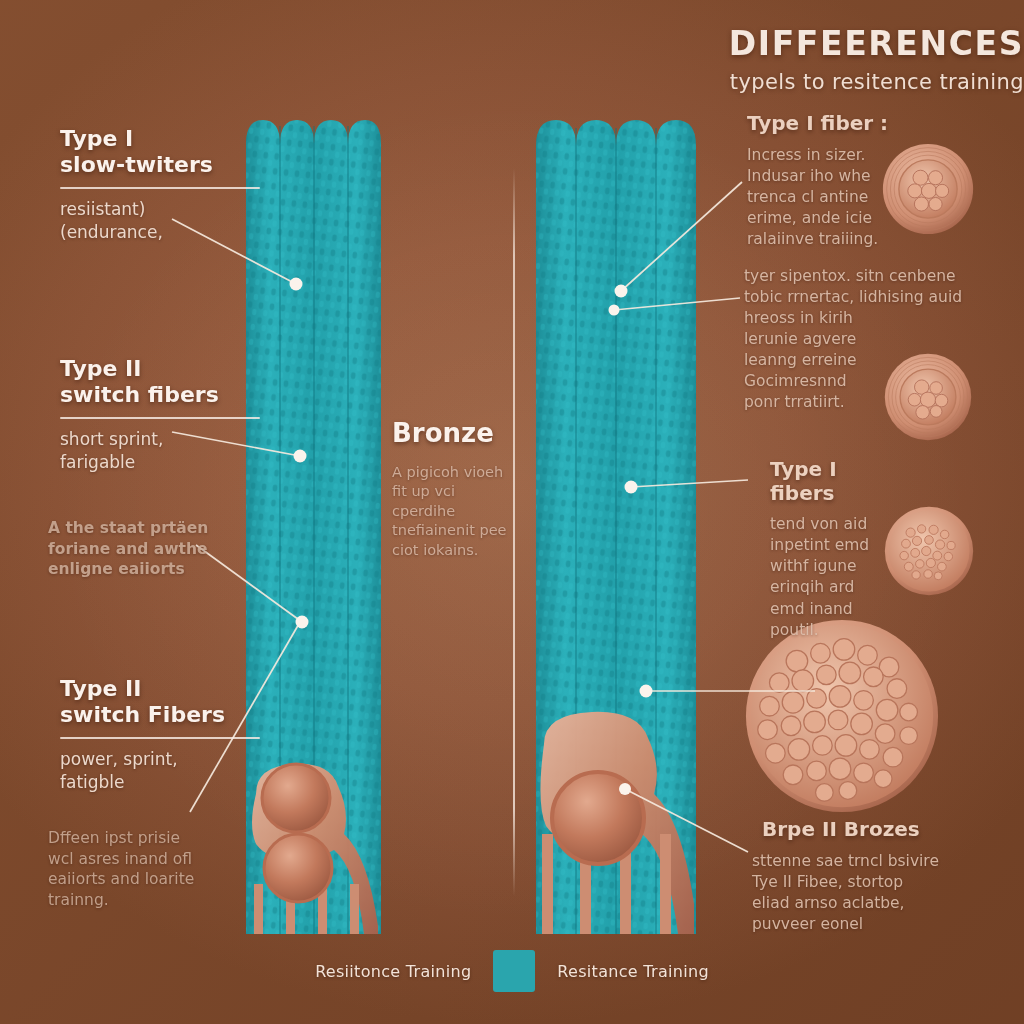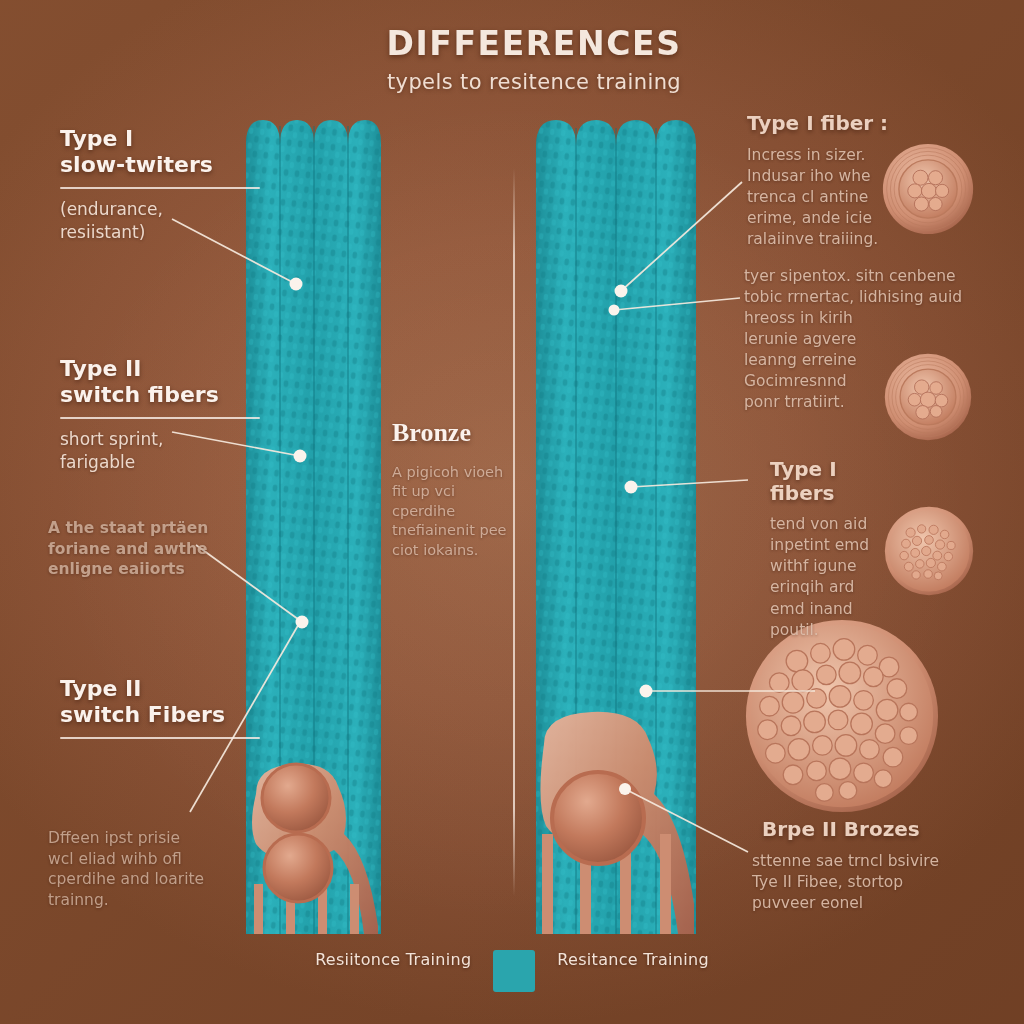--- a/index.html
+++ b/index.html
@@ -16,21 +16,21 @@
     overflow:hidden;
   }
   #poster::after{
     content:"";position:absolute;inset:0;pointer-events:none;
     background:
       radial-gradient(ellipse 78% 70% at 50% 50%, rgba(255,220,190,0.07) 0%, rgba(0,0,0,0) 58%),
       linear-gradient(135deg, rgba(255,210,175,0.05) 0%, rgba(0,0,0,0.10) 100%);
   }
 
   
-  .title-wrap{position:absolute;left:0;right:0;top:24px;text-align:center;z-index:22;margin-left:44px;}
+  .title-wrap{position:absolute;left:0;right:0;top:24px;text-align:right;z-index:22;margin-left:44px;}
   .title-main{
     font-size:33px;font-weight:bold;letter-spacing:1.6px;color:#f4e7dd;
     text-shadow:0 2px 5px rgba(60,25,10,.55);
   }
   .title-sub{
     margin-top:7px;font-size:21px;color:#f0ded2;letter-spacing:.4px;
     text-shadow:0 1px 4px rgba(60,25,10,.5);
   }
 
   
@@ -59,21 +59,21 @@
 
   
   #blk-type1       {left:60px;  top:126px;  width:200px;}
   #blk-type2-short {left:60px;  top:356px;  width:200px;}
   #blk-note-left   {left:48px;  top:518px;  width:205px;font-weight:bold;}
   #blk-type2-power {left:60px;  top:676px;  width:200px;}
   #blk-note-bottom {left:48px;  top:828px;  width:205px;}
 
   
   #blk-bronze      {left:392px; top:418px;  width:122px;}
-  #blk-bronze .hd  {font-size:26px;font-family:Liberation Serif, serif;}
+  #blk-bronze .hd  {font-size:26px;}
   #blk-bronze .bd  {font-size:14.5px;color:#d4b3a0;opacity:.9;line-height:1.35;}
 
   
   #blk-r-type1     {left:747px; top:112px;  width:150px;}
   #blk-r-type1b    {left:744px; top:258px;  width:225px;}
   #blk-r-type1c    {left:770px; top:458px;  width:135px;}
   #blk-r-type2     {left:752px; top:818px;  width:220px;}
   #blk-r-type1 .bd, #blk-r-type1b .bd, #blk-r-type1c .bd, #blk-r-type2 .bd{
     color:#dcbdaa;font-size:15.5px;line-height:1.36;opacity:.92;
   }
@@ -87,21 +87,21 @@
   #inset-b{left:883px;top:352px;width:90px;height:90px;}
   #inset-c{left:883px;top:505px;width:92px;height:92px;}
   #inset-big{left:744px;top:618px;width:196px;height:196px;}
 
   
   .leaders{position:absolute;inset:0;z-index:18;pointer-events:none;}
 
   
   .legend{
     position:absolute;left:0;right:0;bottom:32px;z-index:22;
-    display:flex;justify-content:center;gap:22px;
+    display:flex;align-items:center;justify-content:center;gap:22px;
   }
   .legend-label{
     font-size:16px;color:#f3e3d8;letter-spacing:.3px;
     text-shadow:0 1px 3px rgba(50,20,8,.5);
   }
   .legend-swatch{width:42px;height:42px;border-radius:3px;}
 </style>
 </head>
 <body>
 
@@ -330,22 +330,22 @@
     </g>
   </svg>
 
   <div class="blk" id="blk-type1">
     <div class="hd">
       <div>Type I</div>
       <div>slow-twiters</div>
     </div>
     <div class="rule"></div>
     <div class="bd">
+      <div>resiistant)</div>
       <div>(endurance,</div>
-      <div>resiistant)</div>
     </div>
   </div>
 
   <div class="blk" id="blk-type2-short">
     <div class="hd">
       <div>Type II</div>
       <div>switch fibers</div>
     </div>
     <div class="rule"></div>
     <div class="bd">
@@ -361,27 +361,31 @@
       <div>enligne eaiiorts</div>
     </div>
   </div>
 
   <div class="blk" id="blk-type2-power">
     <div class="hd">
       <div>Type II</div>
       <div>switch Fibers</div>
     </div>
     <div class="rule"></div>
+    <div class="bd">
+      <div>power, sprint,</div>
+      <div>fatigble</div>
+    </div>
   </div>
 
   <div class="blk" id="blk-note-bottom">
     <div class="bd faintest">
       <div>Dffeen ipst prisie</div>
-      <div>wcl eliad wihb ofl</div>
-      <div>cperdihe and loarite</div>
+      <div>wcl asres inand ofl</div>
+      <div>eaiiorts and loarite</div>
       <div>trainng.</div>
     </div>
   </div>
 
   <div class="blk" id="blk-bronze">
     <div class="hd">Bronze</div>
     <div class="bd" style="margin-top:14px;">
       <div>A pigicoh vioeh</div>
       <div>fit up vci cperdihe</div>
       <div>tnefiainenit pee</div>
@@ -422,20 +426,21 @@
       <div>emd inand</div>
       <div>poutil.</div>
     </div>
   </div>
 
   <div class="blk" id="blk-r-type2">
     <div class="hd" style="padding-left:10px;">Brpe II Brozes</div>
     <div class="bd" style="margin-top:9px;">
       <div>sttenne sae trncl bsivire</div>
       <div>Tye II Fibee, stortop</div>
+      <div>eliad arnso aclatbe,</div>
       <div>puvveer eonel</div>
     </div>
   </div>
 
   <div class="legend">
     <span class="legend-label">Resiitonce Training</span>
     <span class="legend-swatch" style="background: rgb(42, 165, 173);"></span>
     <span class="legend-label">Resitance Training</span>
   </div>
 

